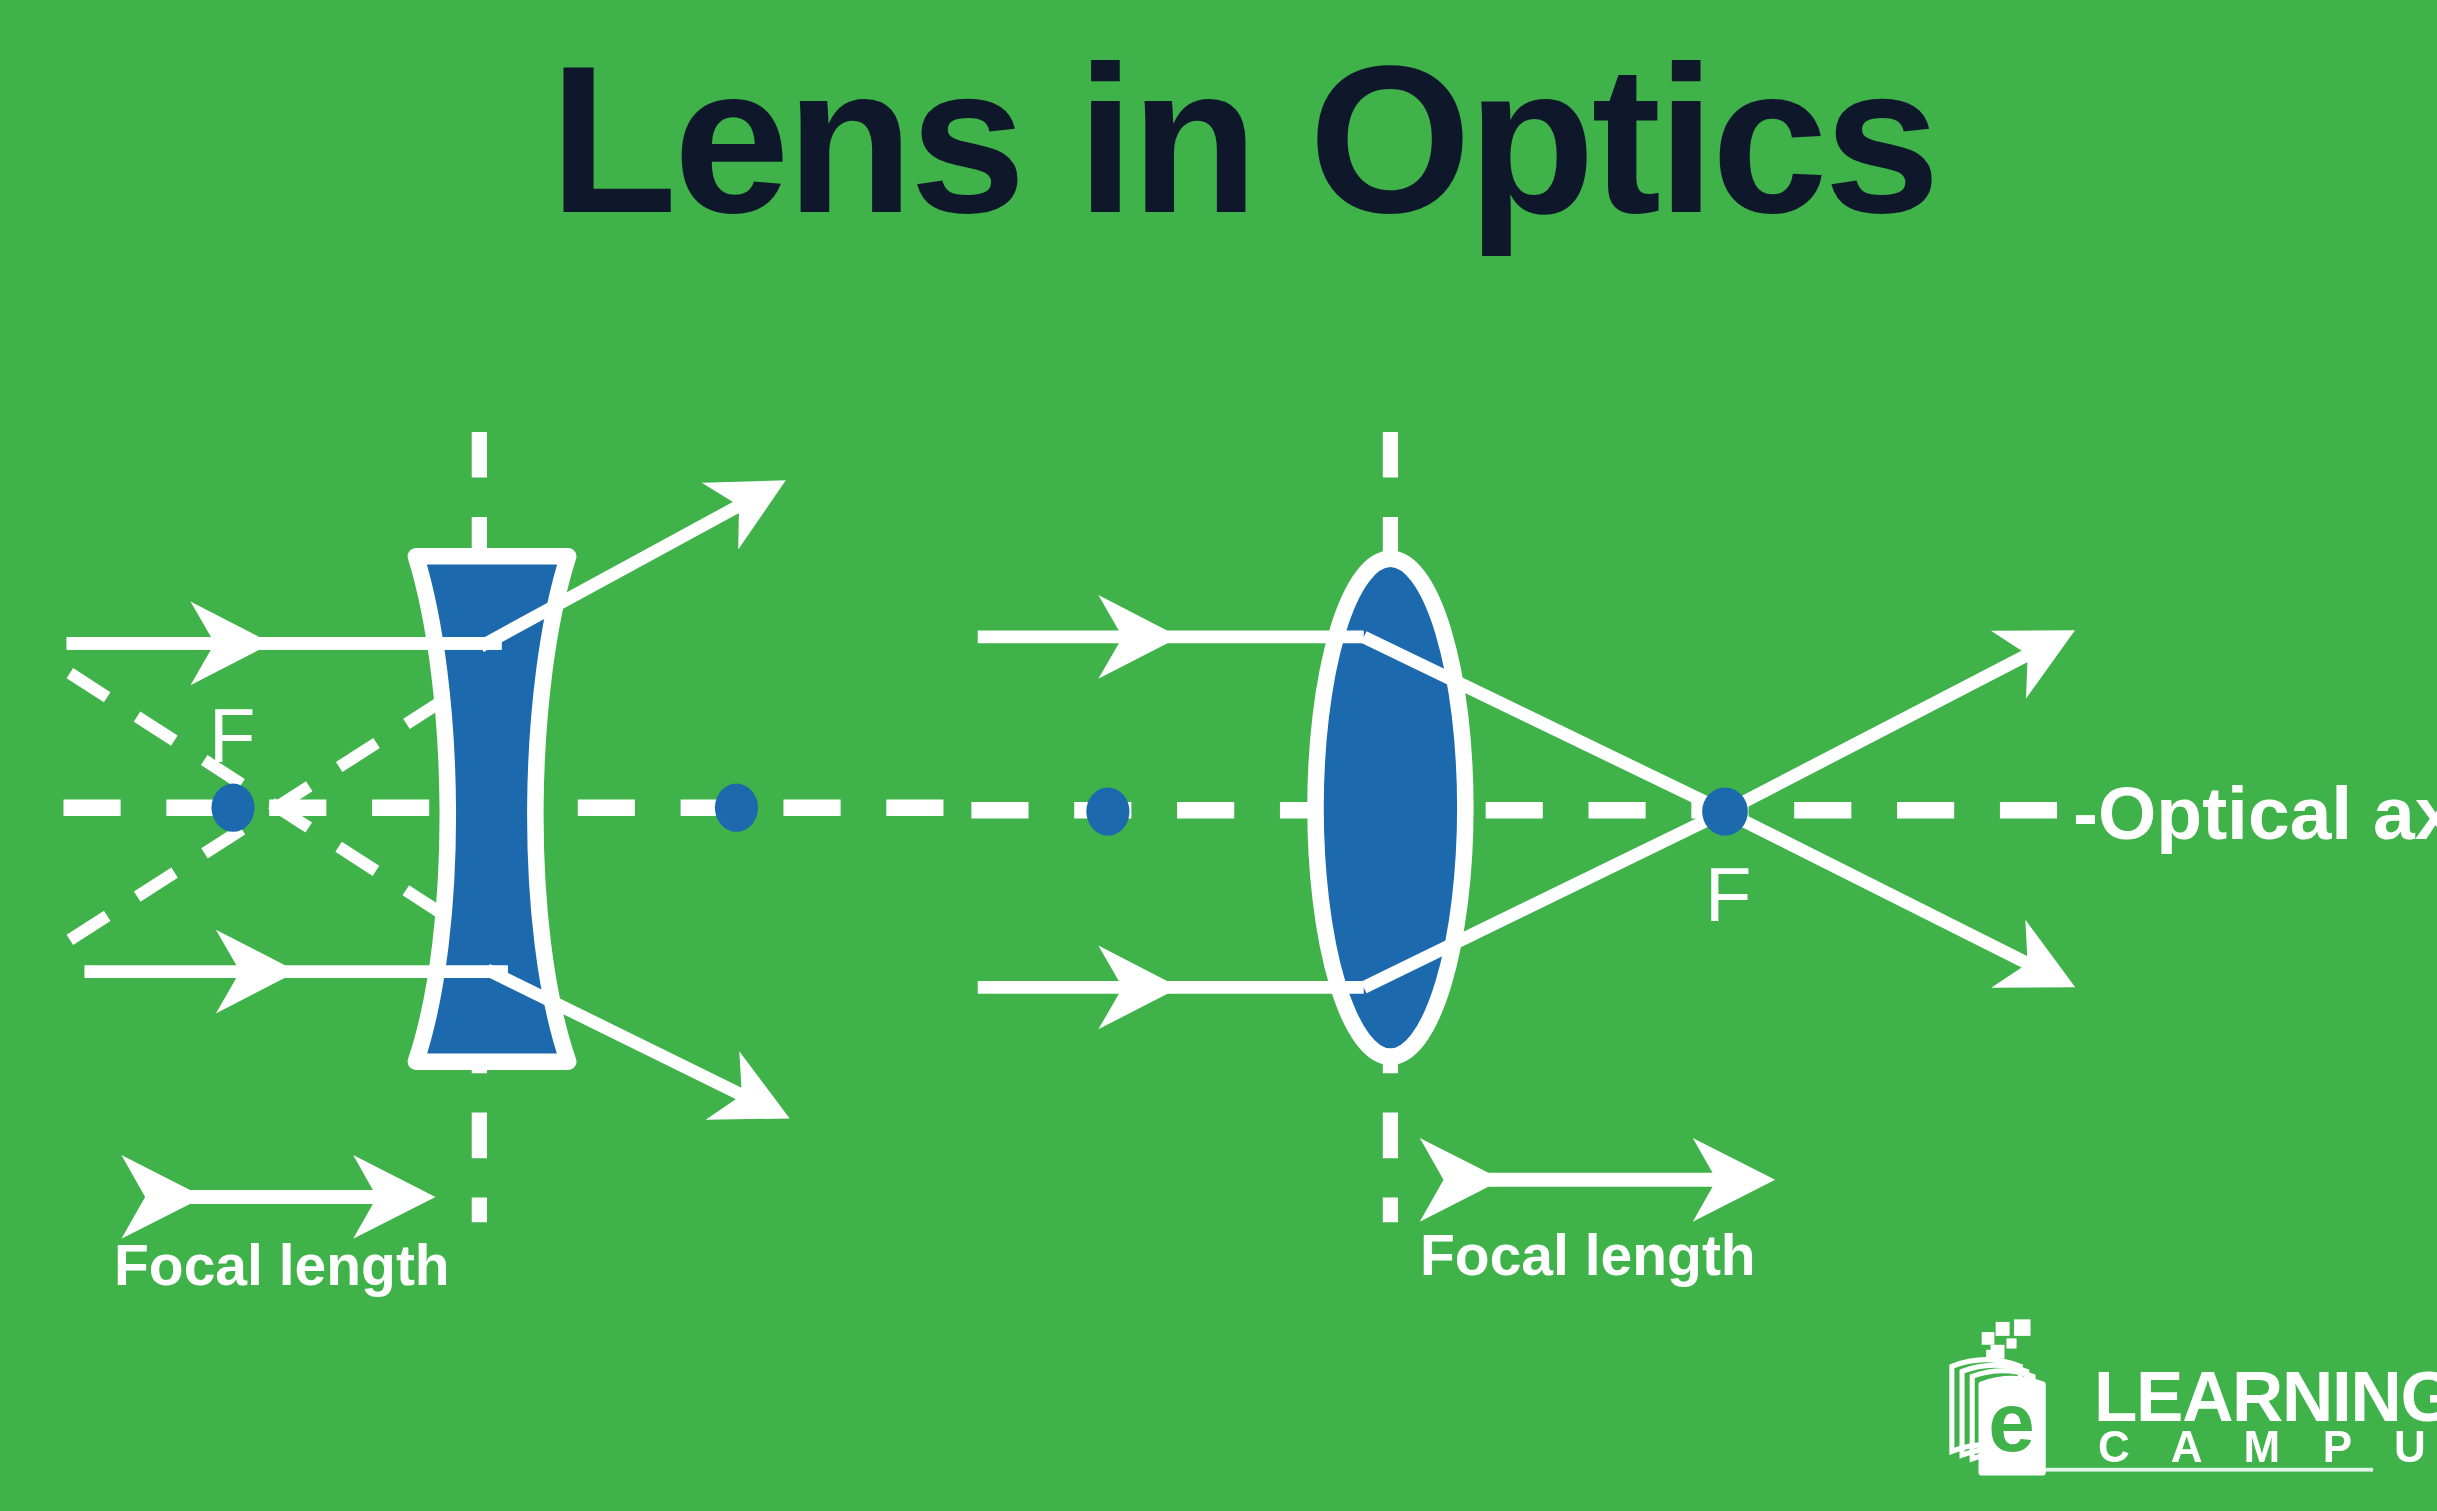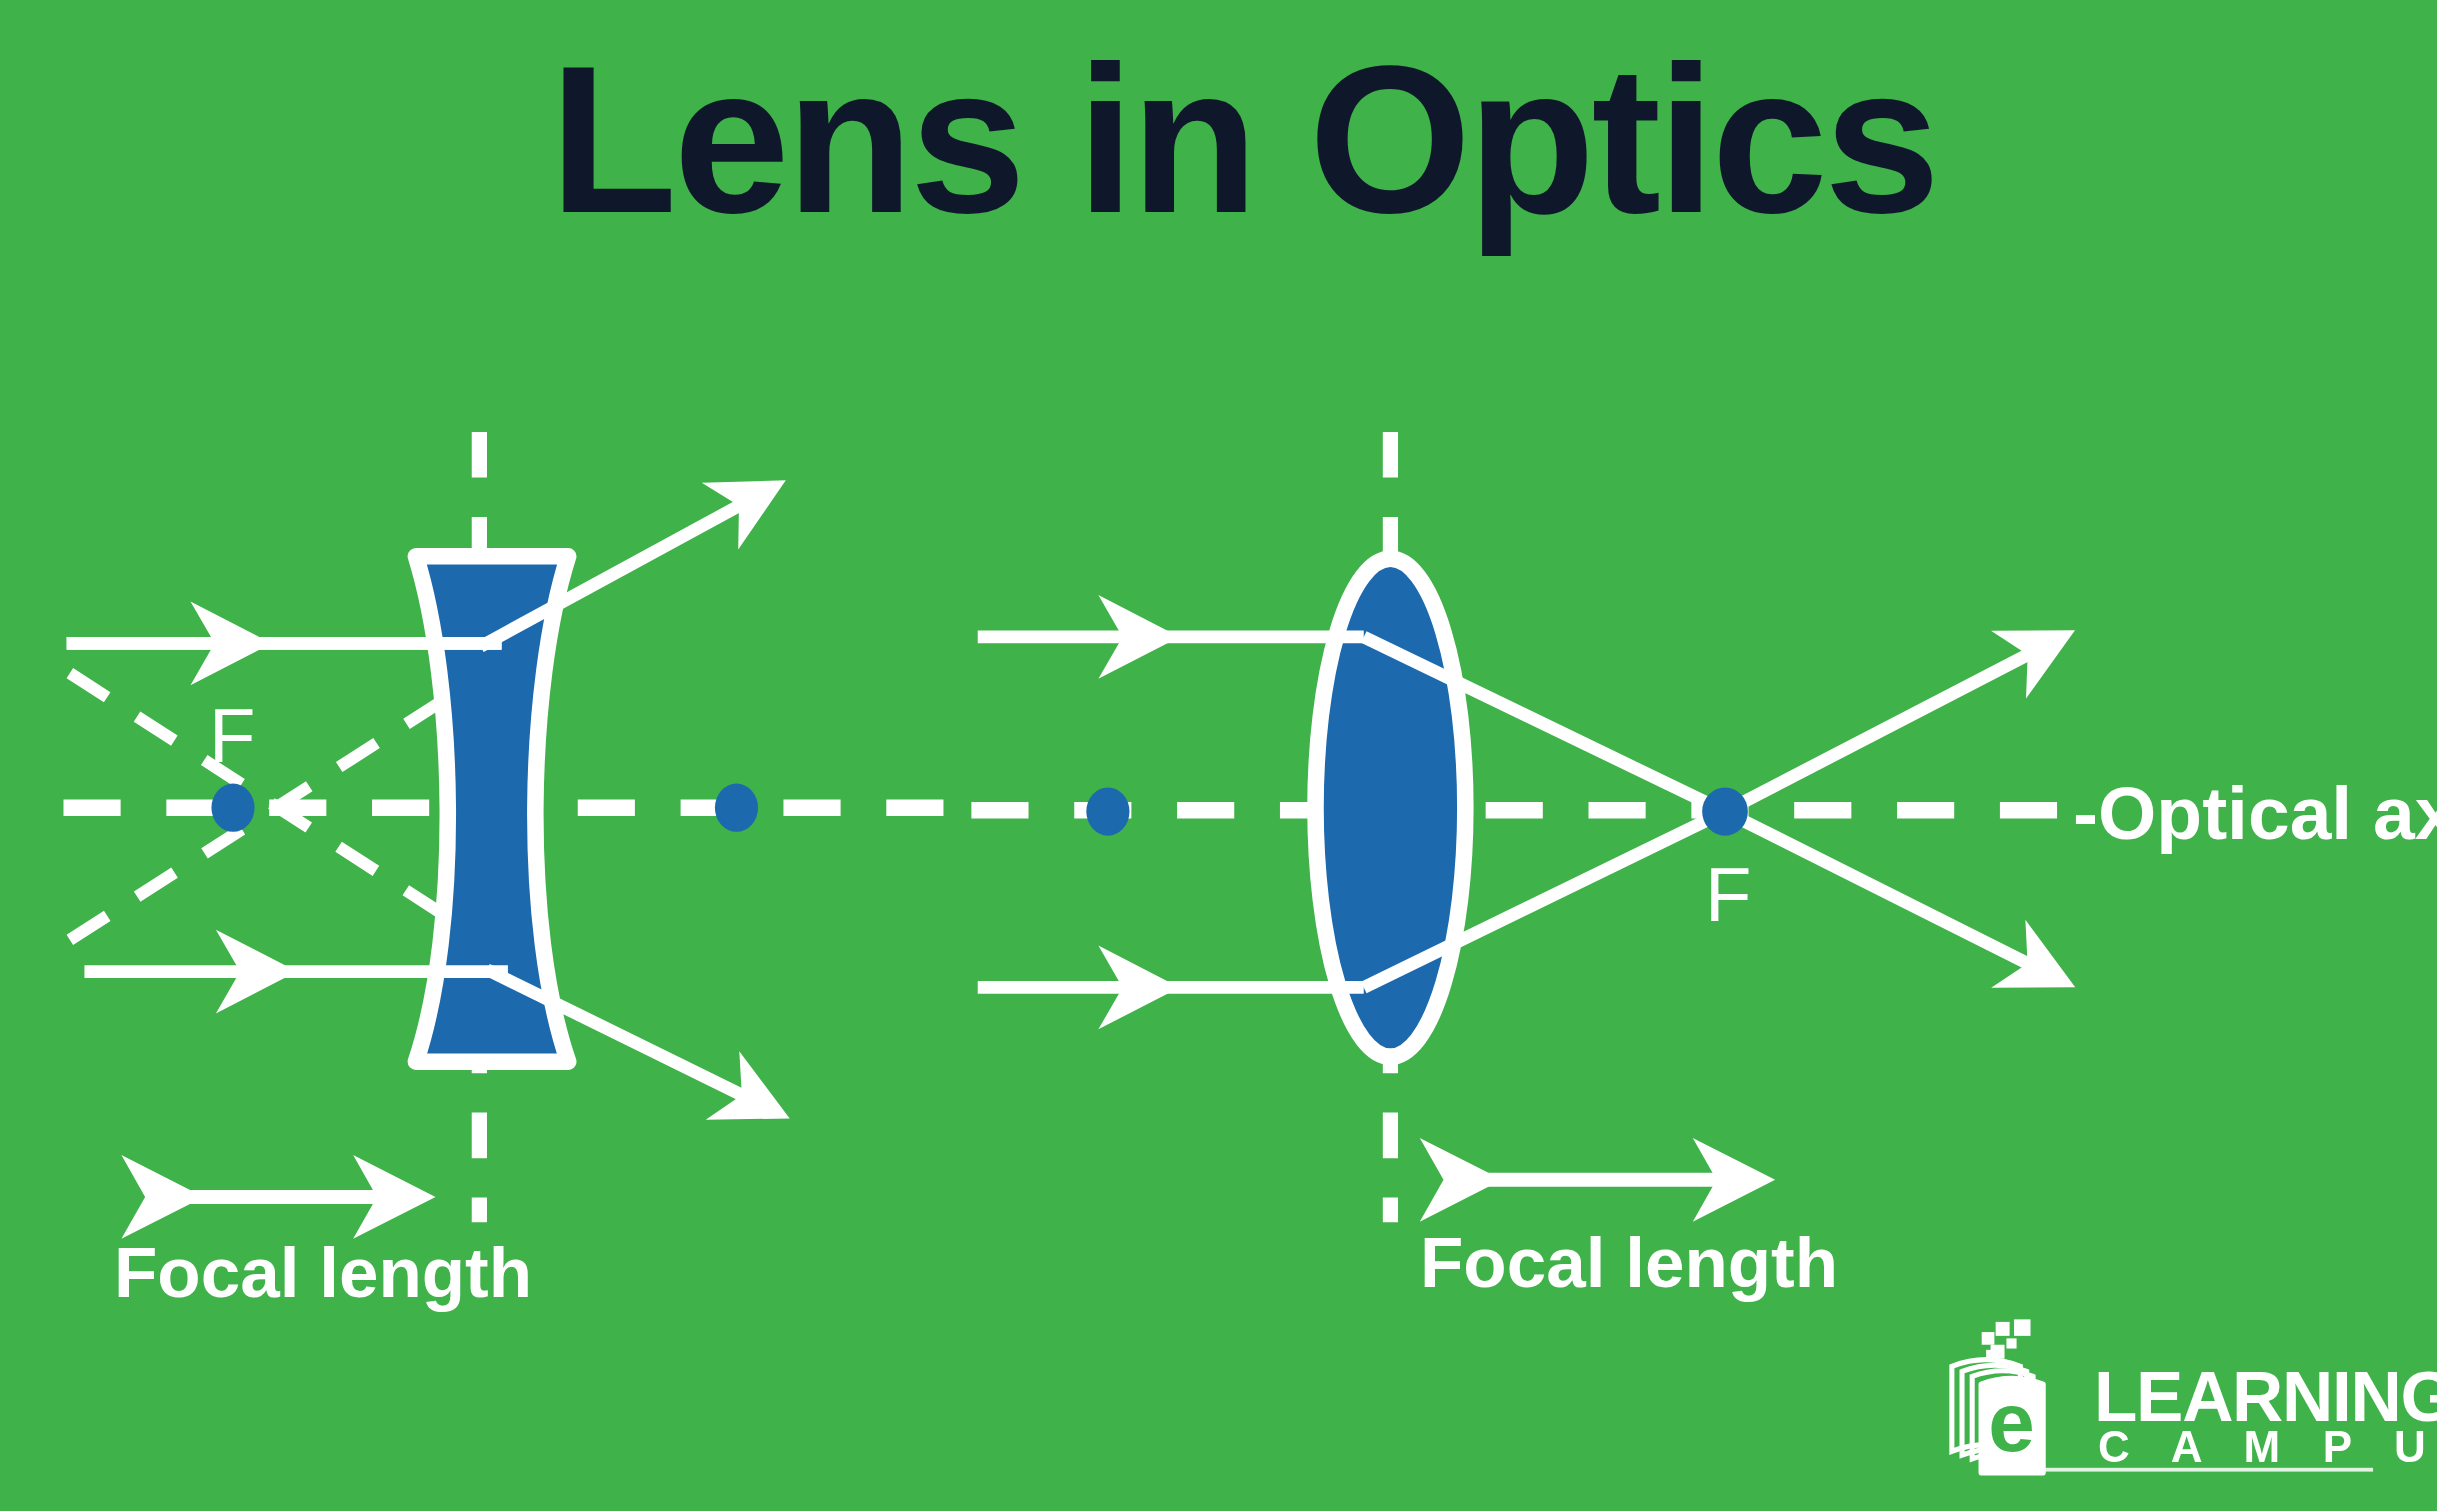--- a/index.html
+++ b/index.html
@@ -43,21 +43,21 @@
     color: #ffffff;
     font-family: "Liberation Sans", sans-serif;
     font-weight: bold;
     white-space: nowrap;
   }
   .lbl-f {
     font-size: 76px;
     font-weight: normal;
   }
   .lbl-focal {
-    font-size: 71px;
+    font-size: 57px;
   }
   .lbl-axis {
     font-size: 75px;
   }
   
   #logo {
     position: absolute;
     left: 1943px;
     top: 1313px;
     width: 444px;

